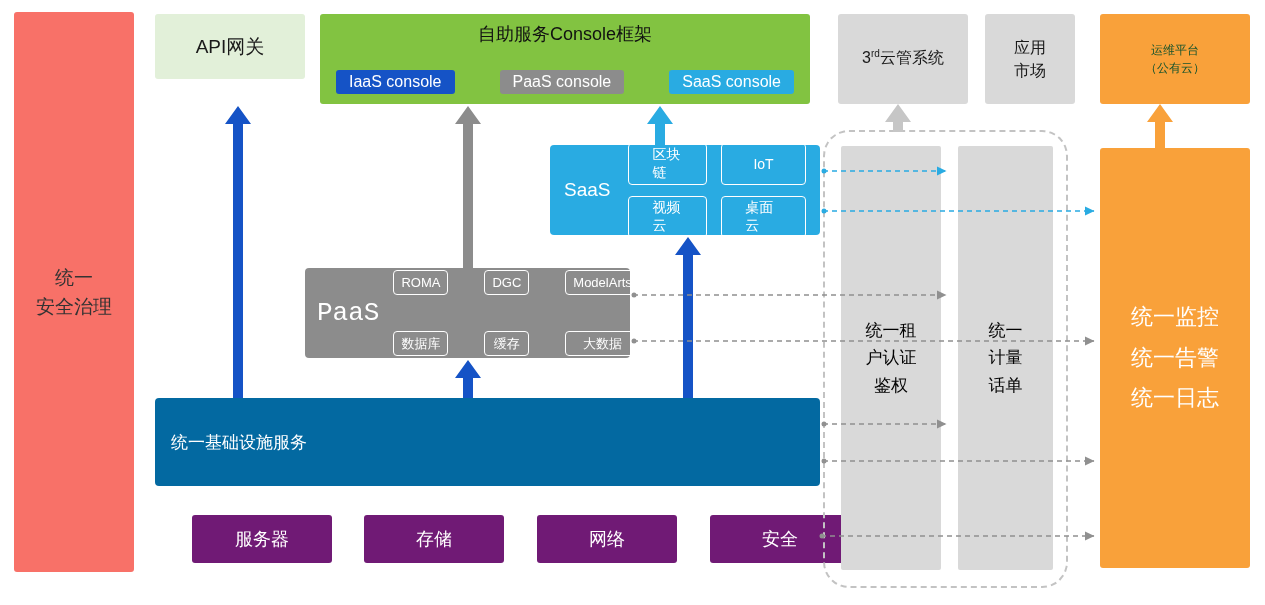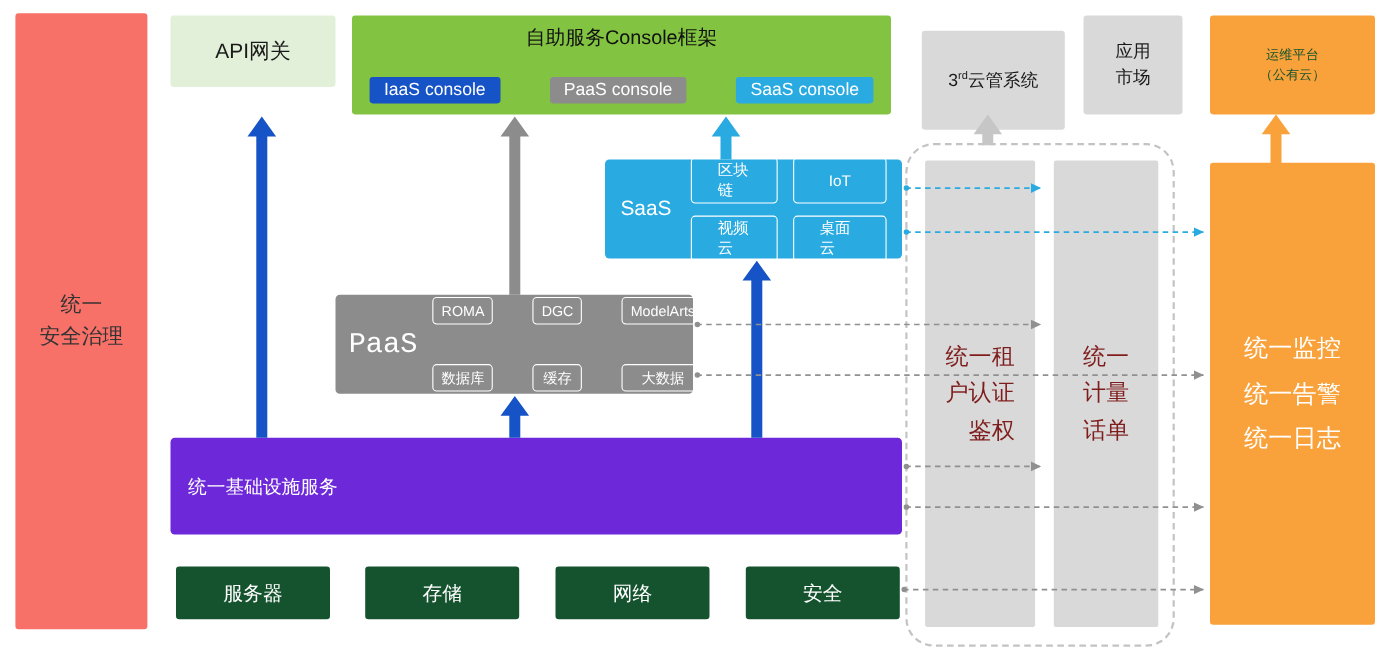--- a/index.html
+++ b/index.html
@@ -21,21 +21,21 @@
 
   .console-framework { left:320px; top:14px; width:490px; height:90px; background:#82C341; border-radius:3px;
     flex-direction:column; justify-content:space-between; padding:8px 16px 10px 16px; }
   .console-title { color:#111; font-size:18px; }
   .console-row { display:flex; justify-content:space-between; width:100%; }
   .console-btn { color:#fff; font-size:16px; padding:3px 13px; border-radius:3px; }
   .btn-iaas { background:#1553C6; }
   .btn-paas { background:#8C8C8C; }
   .btn-saas { background:#29ABE2; }
 
-  .third-party { left:838px; top:28px; width:130px; height:90px; background:#D9D9D9; border-radius:3px; }
+  .third-party { left:838px; top:14px; width:130px; height:90px; background:#D9D9D9; border-radius:3px; }
   .third-party .label { color:#1a1a1a; font-size:16px; }
   .third-party sup { font-size:10px; }
 
   .app-market { left:985px; top:14px; width:90px; height:90px; background:#D9D9D9; border-radius:3px; }
   .app-market .label { color:#1a1a1a; font-size:16px; line-height:1.45; }
 
   .ops-platform { left:1100px; top:14px; width:150px; height:90px; background:#F9A13A; border-radius:3px; }
   .ops-platform .label { color:#14532d; font-size:12px; line-height:1.5; }
 
   
@@ -46,37 +46,37 @@
 
   .paas-box { left:305px; top:268px; width:325px; height:90px; background:#8C8C8C; border-radius:4px;
     justify-content:flex-start; padding:0 12px; }
   .paas-box .layer-label { color:#fff; font-size:26px; margin-right:14px;font-family:Liberation Mono, monospace; }
   .paas-grid { display:grid; grid-template-columns:auto auto auto; column-gap:11px; row-gap:11px; margin-left:auto;gap:36px; }
 
   .chip { border:1.5px solid #fff; border-radius:4px; color:#fff; font-size:14px;
     display:flex; align-items:center; justify-content:center; padding:2px 23px; min-height:25px; }
   .paas-grid .chip { font-size:13px; padding:2px 7px; }
 
-  .infra-box { left:155px; top:398px; width:665px; height:88px; background:#6d28d9; border-radius:4px;
+  .infra-box { left:155px; top:398px; width:665px; height:88px; background:#0369a1; border-radius:4px;
     justify-content:flex-start; padding:0 16px; }
   .infra-box .layer-label { color:#fff; font-size:17px; margin-right:22px; white-space:nowrap; }
   .infra-chips { display:flex; gap:20px; flex:1; justify-content:space-between; }
   .infra-chips .chip { font-size:16px; padding:4px 16px; min-width:88px; }
 
   
-  .hw { top:515px; height:48px; background:#14532d; border-radius:3px; }
+  .hw { top:515px; height:48px; background:#701a75; border-radius:3px;margin-left:32px; }
   .hw .label { color:#fff; font-size:18px; }
 
   
   .dashed-container { position:absolute; left:823px; top:130px; width:245px; height:458px;
     border:2px dashed #C3C3C3; border-radius:26px; }
   .vbar { position:absolute; background:#D9D9D9; border-radius:2px; }
   .auth-bar { left:841px; top:146px; width:100px; height:424px; }
   .billing-bar { left:958px; top:146px; width:95px; height:424px; }
-  .vbar .label { color:#7f1d1d; font-size:21px; line-height:1.6;text-align:right; }
+  .vbar .label { color:#000000; font-size:17px; line-height:1.6; }
   .monitor-bar { left:1100px; top:148px; width:150px; height:420px; background:#F9A13A; border-radius:3px; }
   .monitor-bar .label { color:#fff; font-size:22px; line-height:1.85; }
 
   
   .overlay { position:absolute; left:0; top:0; pointer-events:none; z-index:5; }
   .dash { stroke-width:1.5; stroke-dasharray:5 4; fill:none; }
   .dash-cyan { stroke:#29ABE2; }
   .dash-gray { stroke:#909090; }
 </style>
 </head>

